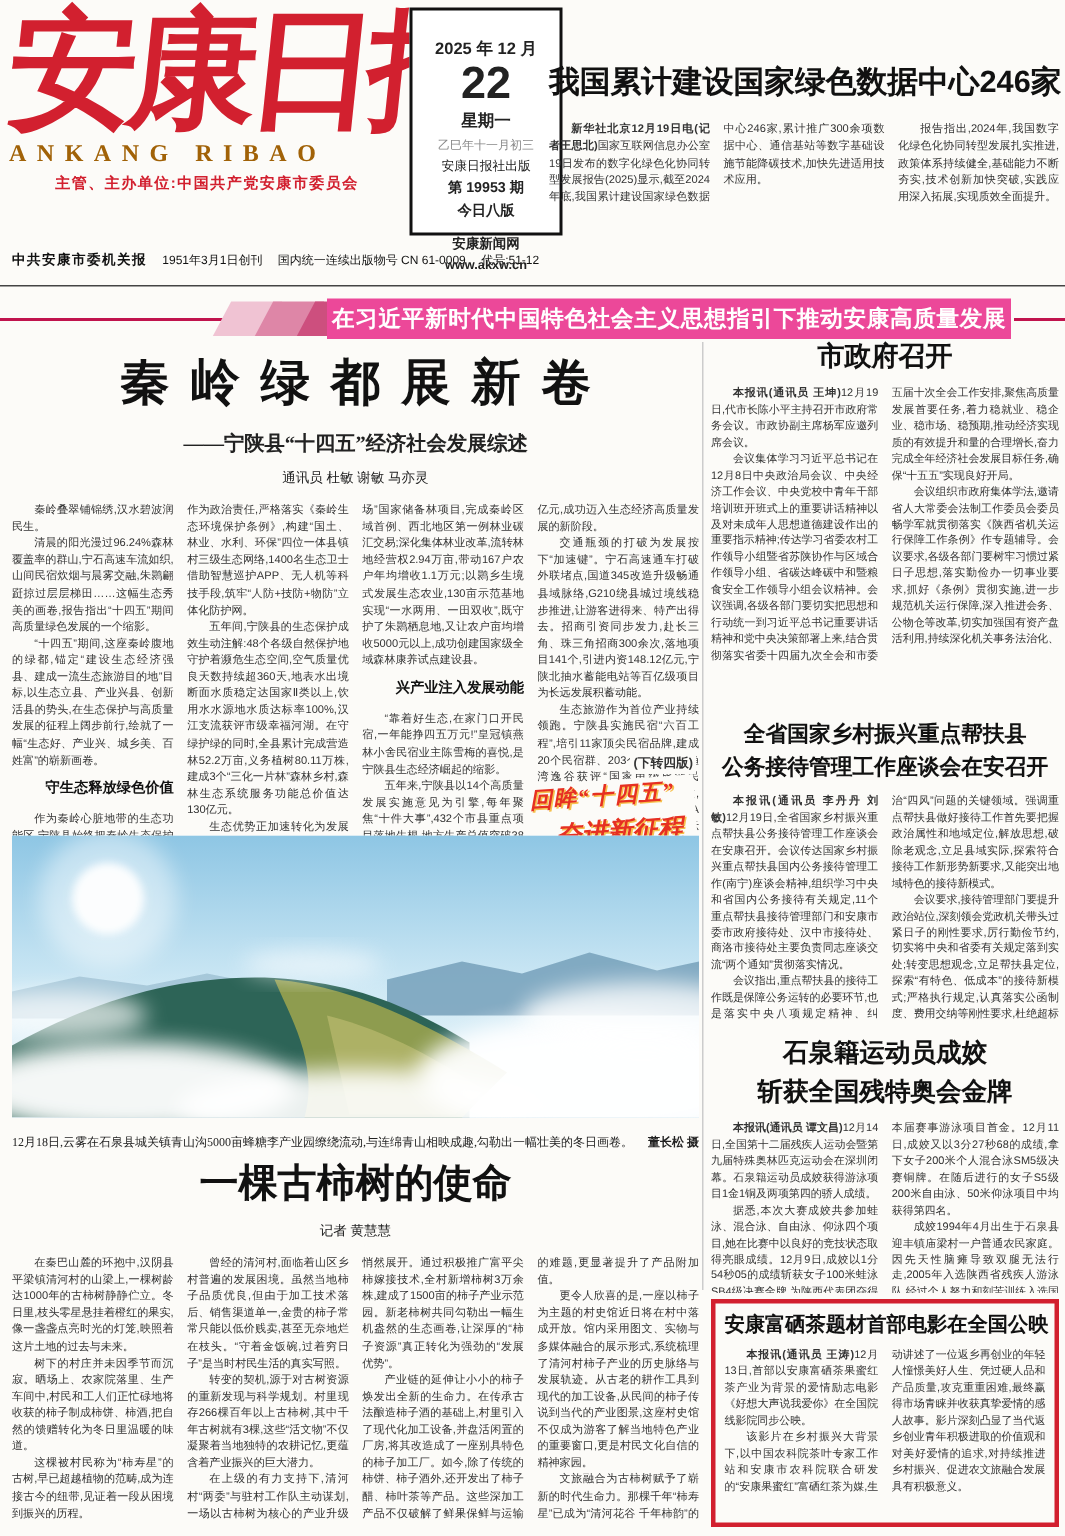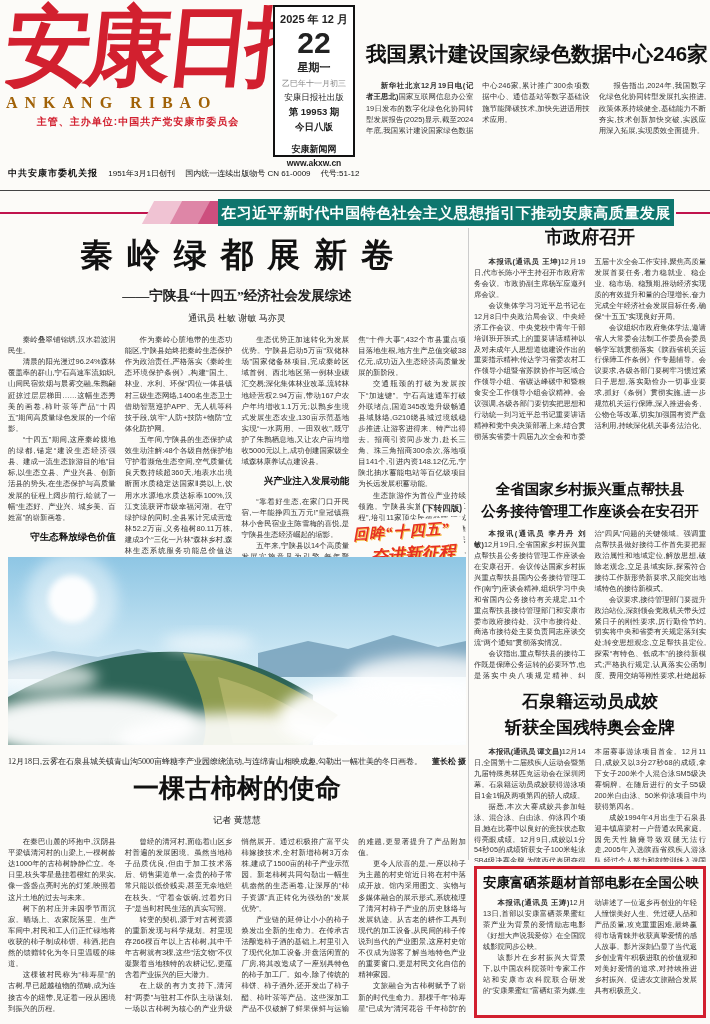--- a/index.html
+++ b/index.html
@@ -8,43 +8,43 @@
   
   .masthead{position:absolute;left:6px;top:4px;width:264px;height:158px;}
   .masthead-title{color:#d2202f;font-family:"Liberation Serif",serif;font-weight:900;
       font-size:86px;line-height:1.0;letter-spacing:-6px;transform:skewX(-6deg);white-space:nowrap;}
   .masthead-pinyin{color:#a16207;font-family:"Liberation Serif",serif;font-weight:bold;
       font-size:16px;letter-spacing:7px;text-align:left;margin-top:4px;}
   .masthead-org{color:#d2202f;font-size:10px;font-weight:bold;text-align:center;margin-top:3px;letter-spacing:1px;}
   .masthead-footer{position:absolute;left:8px;top:167px;width:352px;font-size:8px;color:#111;white-space:nowrap;}
   .masthead-footer b{font-size:9px;margin-right:8px;letter-spacing:1px;}
   .masthead-footer span{margin-right:8px;}
-  .datebox{position:absolute;left:273px;top:5px;width:82px;height:152px;border:2px solid #111;
-      background:#fff;text-align:center;padding-top:5px;box-sizing:border-box;}
+  .datebox{position:absolute;left:273px;top:5px;width:102px;height:152px;border:2px solid #111;
+      background:#fff;text-align:center;padding-top:18px;box-sizing:border-box;}
   .db-ym{font-size:11px;font-weight:bold;}
   .db-day{font-size:30px;font-weight:bold;line-height:1.05;}
   .db-week{font-size:11px;font-weight:bold;margin-top:1px;}
   .db-lunar{font-size:8px;color:#888;margin-top:3px;font-family:"Liberation Serif",serif;}
   .db-pub{font-size:8.5px;margin-top:3px;font-family:"Liberation Serif",serif;}
   .db-issue,.db-pages{font-size:9.5px;font-weight:bold;margin-top:2px;}
   .db-site{font-size:9px;font-weight:bold;margin-top:9px;}
   .db-url{font-size:8.5px;font-weight:bold;margin-top:2px;}
   .topstory{position:absolute;left:366px;top:40px;width:340px;}
   .topstory-headline{font-size:20.5px;font-weight:900;letter-spacing:0px;white-space:nowrap;color:#111;}
   .topstory-body{margin-top:12px;height:102px;overflow:hidden;column-count:3;column-gap:9px;
       font-size:7.4px;line-height:1.52;text-align:justify;color:#333;}
   .header-rule{position:absolute;left:0;top:190px;width:710px;height:1px;background:#444;}
   
   .banner-row{position:absolute;left:0;top:199px;width:710px;height:27px;}
   .banner-line{position:absolute;top:13px;height:2px;background:#c0134d;}
   .pg1,.pg2,.pg3{position:absolute;top:2px;height:23px;transform:skewX(-28deg);}
   .pg1{left:148px;width:34px;background:#f0c3d3;}
   .pg2{left:176px;width:34px;background:#de86a7;}
   .pg3{left:204px;width:30px;background:#cd4f7e;}
-  .banner-bar{position:absolute;left:218px;top:0;width:456px;height:27px;background:#0f766e;color:#fff;
+  .banner-bar{position:absolute;left:218px;top:0;width:456px;height:27px;background:#ec4899;color:#fff;
       font-size:15px;font-weight:bold;text-align:center;line-height:27px;letter-spacing:0.5px;}
   
   .lead{position:absolute;left:8px;top:233px;width:458px;}
   .lead-headline{font-size:33px;font-weight:900;text-align:center;letter-spacing:0.42em;text-indent:0.42em;color:#111;}
   .lead-subtitle{font-size:13.5px;font-weight:bold;text-align:center;margin-top:9px;font-family:"Liberation Serif",serif;}
   .lead-byline{font-size:9px;text-align:center;margin-top:7px;color:#222;}
   .lead-body{position:relative;margin-top:9px;height:238px;overflow:hidden;column-count:4;column-gap:9px;
       font-size:7.4px;line-height:1.5;text-align:justify;color:#333;}
   .para{margin:0;text-indent:2em;}
   .subhead{font-size:9.5px;font-weight:900;text-align:right;margin:7px 0;color:#111;}
@@ -137,21 +137,21 @@
     <div class="banner-bar">在习近平新时代中国特色社会主义思想指引下推动安康高质量发展</div>
     <div class="banner-line" style="left:676px;width:34px;"></div>
   </div>
 
   <div class="lead">
     <div class="lead-headline">秦岭绿都展新卷</div>
     <div class="lead-subtitle">——宁陕县“十四五”经济社会发展综述</div>
     <div class="lead-byline">通讯员 杜敏 谢敏 马亦灵</div>
     <div class="lead-body">
       <p class="para">秦岭叠翠铺锦绣,汉水碧波润民生。</p>
-        <p class="para">清晨的阳光漫过96.24%森林覆盖率的群山,宁石高速车流如织,山间民宿炊烟与晨雾交融,朱鹮翩跹掠过层层梯田……这幅生态秀美的画卷,柿叶茶等产品“十四五”期间高质量绿色发展的一个缩影。</p>
+        <p class="para">清晨的阳光漫过96.24%森林覆盖率的群山,宁石高速车流如织,山间民宿炊烟与晨雾交融,朱鹮翩跹掠过层层梯田……这幅生态秀美的画卷,报告指出“十四五”期间高质量绿色发展的一个缩影。</p>
         <p class="para">“十四五”期间,这座秦岭腹地的绿都,锚定“建设生态经济强县、建成一流生态旅游目的地”目标,以生态立县、产业兴县、创新活县的势头,在生态保护与高质量发展的征程上阔步前行,绘就了一幅“生态好、产业兴、城乡美、百姓富”的崭新画卷。</p>
         <h4 class="subhead">守生态释放绿色价值</h4>
         <p class="para">作为秦岭心脏地带的生态功能区,宁陕县始终把秦岭生态保护作为政治责任,严格落实《秦岭生态环境保护条例》,构建“国土、林业、水利、环保”四位一体县镇村三级生态网络,1400名生态卫士借助智慧巡护APP、无人机等科技手段,筑牢“人防+技防+物防”立体化防护网。</p>
         <p class="para">五年间,宁陕县的生态保护成效生动注解:48个各级自然保护地守护着濒危生态空间,空气质量优良天数持续超360天,地表水出境断面水质稳定达国家Ⅱ类以上,饮用水水源地水质达标率100%,汉江支流获评市级幸福河湖。在守绿护绿的同时,全县累计完成营造林52.2万亩,义务植树80.11万株,建成3个“三化一片林”森林乡村,森林生态系统服务功能总价值达130亿元。</p>
         <p class="para">生态优势正加速转化为发展优势。宁陕县启动5万亩“双储林场”国家储备林项目,完成秦岭区域首例、西北地区第一例林业碳汇交易;深化集体林业改革,流转林地经营权2.94万亩,带动167户农户年均增收1.1万元;以鹮乡生境式发展生态农业,130亩示范基地实现“一水两用、一田双收”,既守护了朱鹮栖息地,又让农户亩均增收5000元以上,成功创建国家级全域森林康养试点建设县。</p>
         <h4 class="subhead">兴产业注入发展动能</h4>
         <p class="para">“靠着好生态,在家门口开民宿,一年能挣四五万元!”皇冠镇燕林小舍民宿业主陈雪梅的喜悦,是宁陕县生态经济崛起的缩影。</p>
         <p class="para">五年来,宁陕县以14个高质量发展实施意见为引擎,每年聚焦“十件大事”,432个市县重点项目落地生根,地方生产总值突破38亿元,成功迈入生态经济高质量发展的新阶段。</p>
         <p class="para">交通瓶颈的打破为发展按下“加速键”。宁石高速通车打破外联堵点,国道345改造升级畅通县域脉络,G210绕县城过境线稳步推进,让游客进得来、特产出得去。招商引资同步发力,赴长三角、珠三角招商300余次,落地项目141个,引进内资148.12亿元,宁陕北抽水蓄能电站等百亿级项目为长远发展积蓄动能。</p>
         <p class="para">生态旅游作为首位产业持续领跑。宁陕县实施民宿“六百工程”,培引11家顶尖民宿品牌,建成20个民宿群、203个精品民宿,渔湾逸谷获评“国家甲级旅游民宿”,38个重点旅游项目落地见效,建成运营国家4A级景区1个、3A级景区3个,获评“省级全域旅游示范区”称号。全民文旅IP“村光大赛”更是火爆出圈,350余个原生态节目吸引2000余名群众登台,全网话题曝光量超12亿次,5次登上央视,直播带动旅游接待量同比增长40%,夜游街区夏季餐饮消费超3000万元,农产品线上销售额达4500万元,全县累计接待游客314.81万人次,实现旅游花费15.17亿元,同比增长74.16%。</p>

